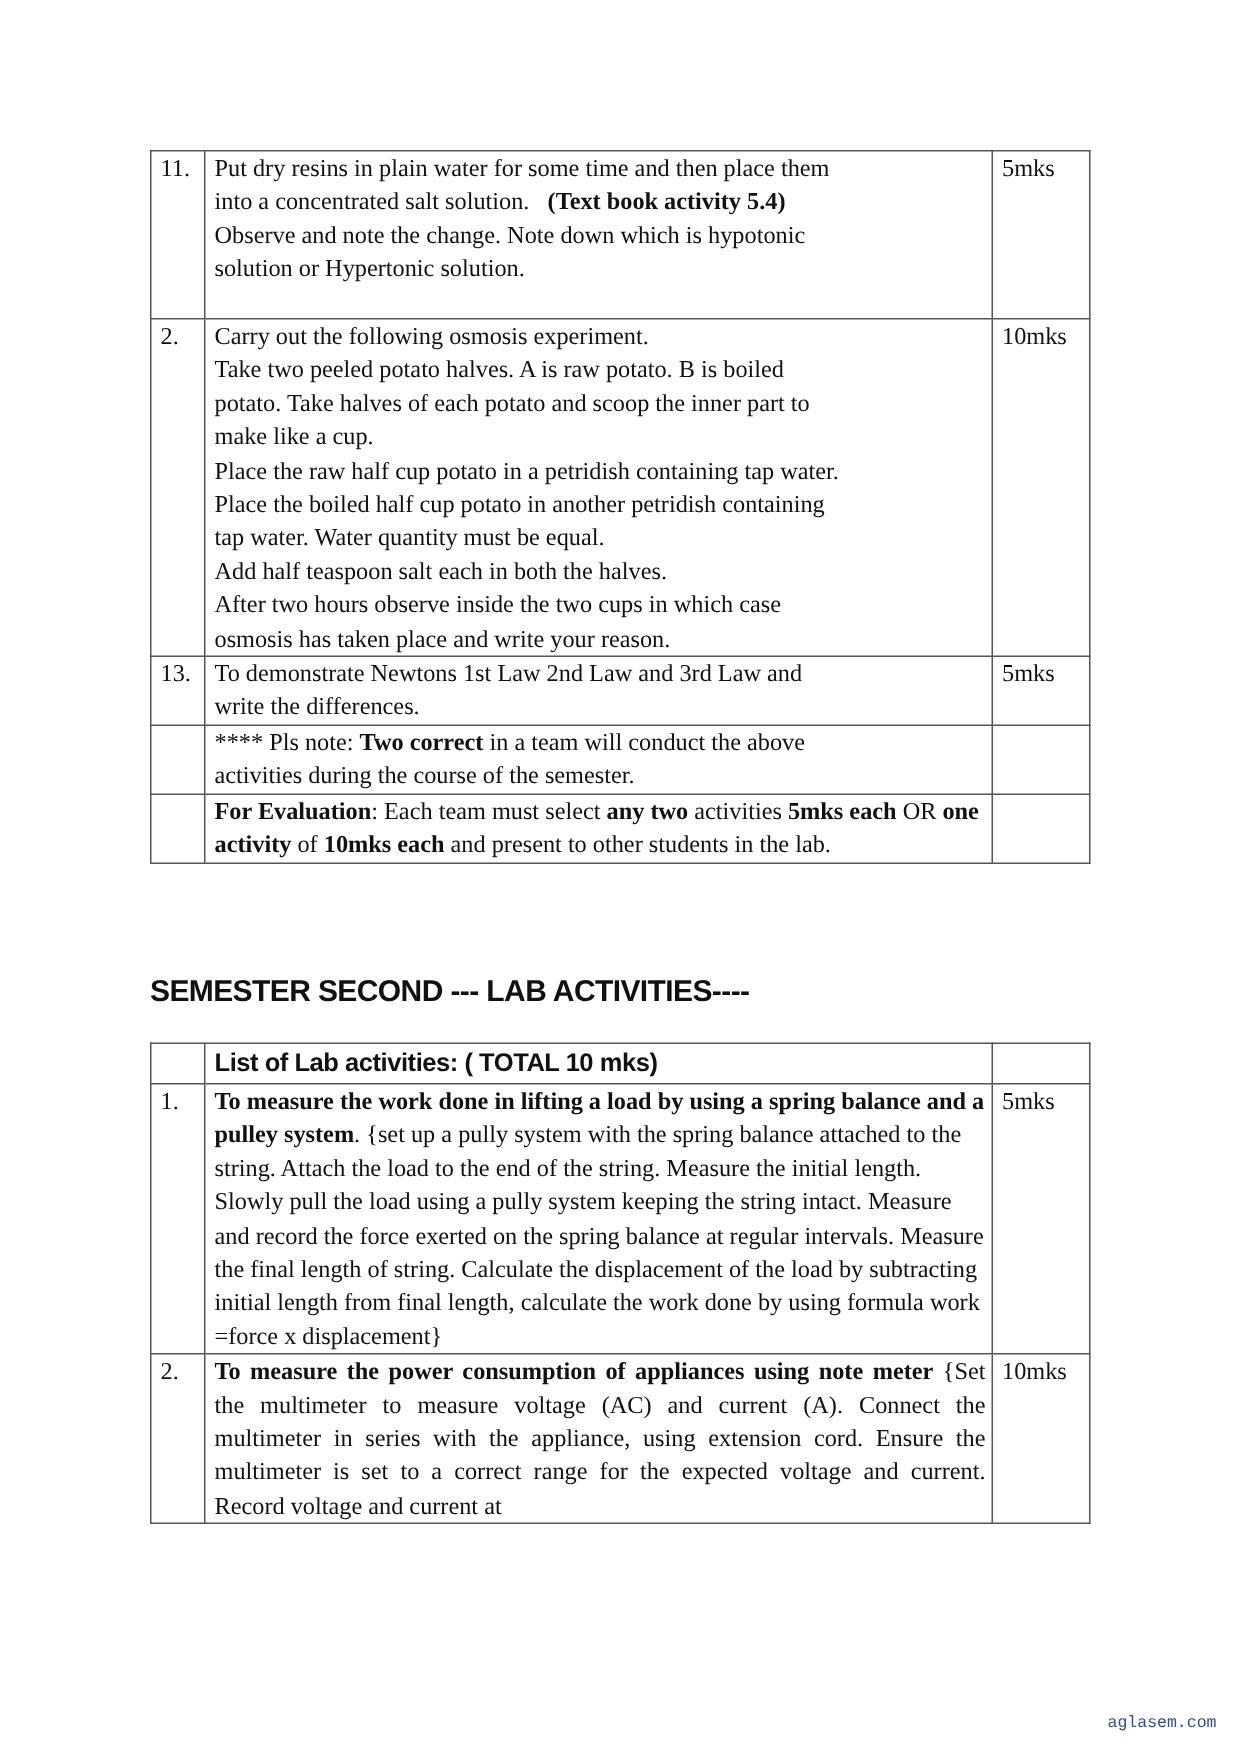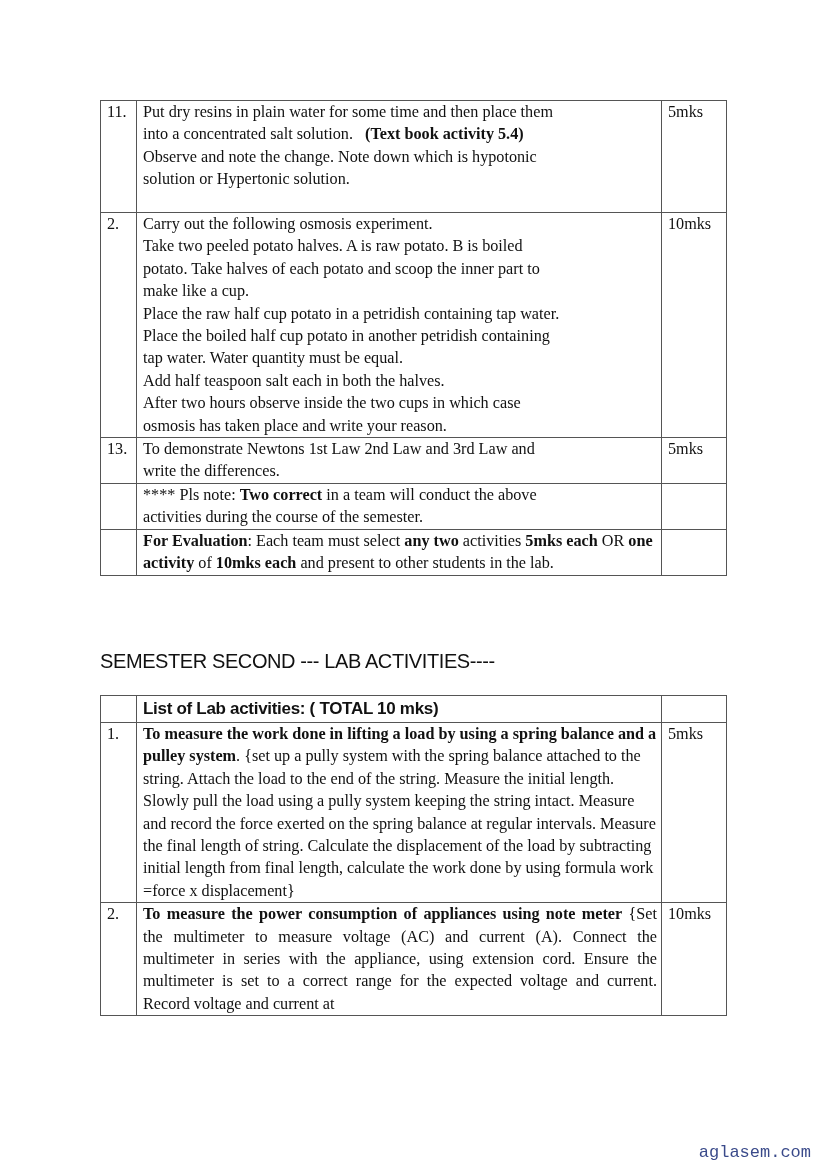--- a/index.html
+++ b/index.html
@@ -18,30 +18,30 @@
     }
     table.doc td.num { width: 29px; padding-left: 6px; padding-right: 0; }
     table.doc td.marks { width: 58px; padding-left: 6px; padding-right: 0; }
     #table1 { top: 100px; }
     #table2 { top: 695px; }
     .justify { text-align: justify; }
     b { font-weight: bold; text-align: right; }
     .heading {
       position: absolute; left: 100px; top: 650px;
       font-family: "Liberation Sans", "DejaVu Sans", sans-serif;
-      font-weight: normal; font-size: 20px; letter-spacing: -0.4px; color: #111;
+      font-weight: bold; font-size: 20px; letter-spacing: -0.4px; color: #111;
     }
     .subhead {
       font-family: "Liberation Sans", "DejaVu Sans", sans-serif;
       font-weight: bold; font-size: 17px; letter-spacing: -0.3px;
     }
     .footer {
       position: absolute; right: 16px; top: 1143px;
       font-family: "Liberation Mono", "DejaVu Sans Mono", monospace;
-      font-size: 17px; color: #3a4a8a;
+      font-size: 11px; color: #3a4a8a;
     }
     .line { display: block; }
   </style>
 </head>
 <body>
 
 <table class="doc" id="table1">
   <tbody>
       <tr style="height:112px;">
     <td class="num">11.</td>

